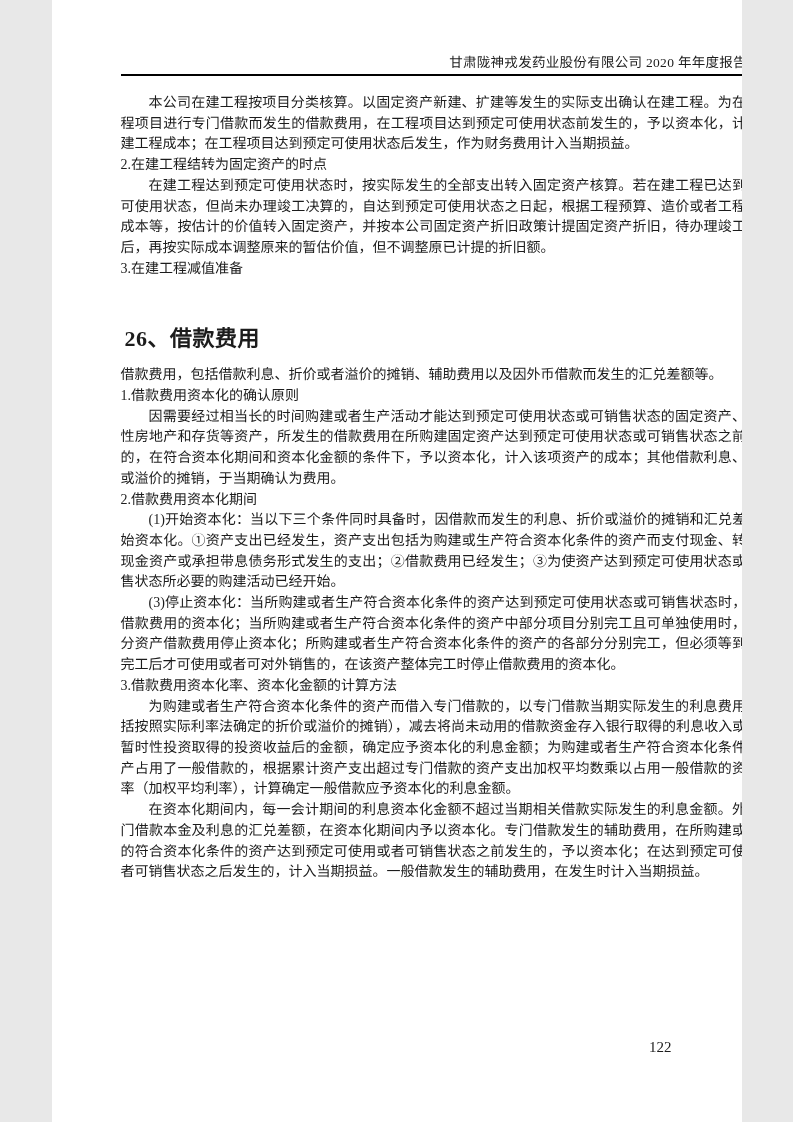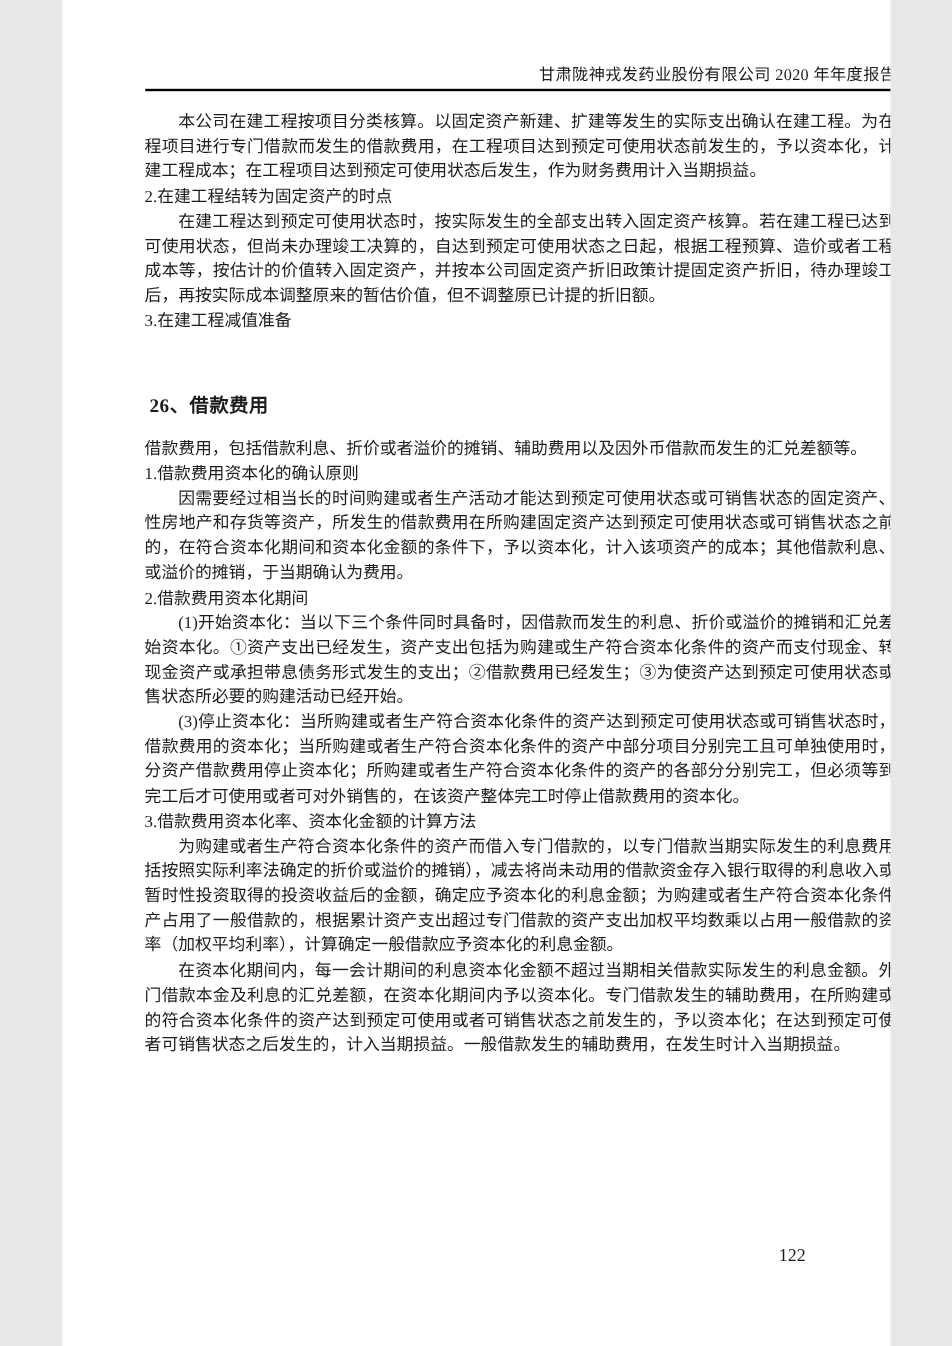--- a/index.html
+++ b/index.html
@@ -40,21 +40,21 @@
     text-justify: inter-character;
   }
   .p {
     margin: 0;
     padding: 0;
   }
   .p.indent {
     text-indent: 2em;
   }
   .section-heading {
-    font-size: 16px;
+    font-size: 22px;
     font-weight: bold;
     line-height: 24px;
     margin: 48px 0 14px 4px;
     text-align: left;
     letter-spacing: 0.5px;
   }
   .page-number {
     position: absolute;
     right: 70px;
     top: 1040px;

